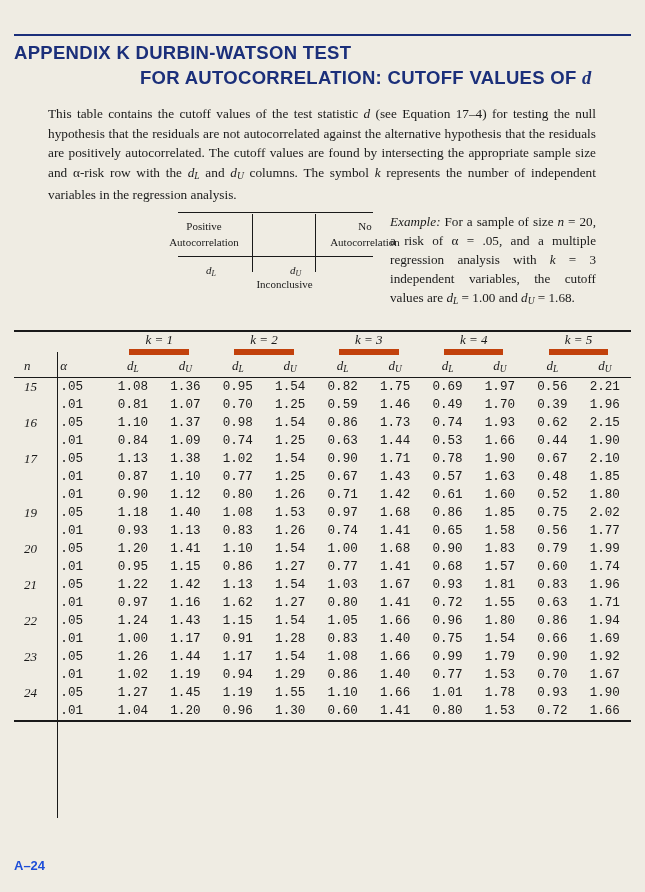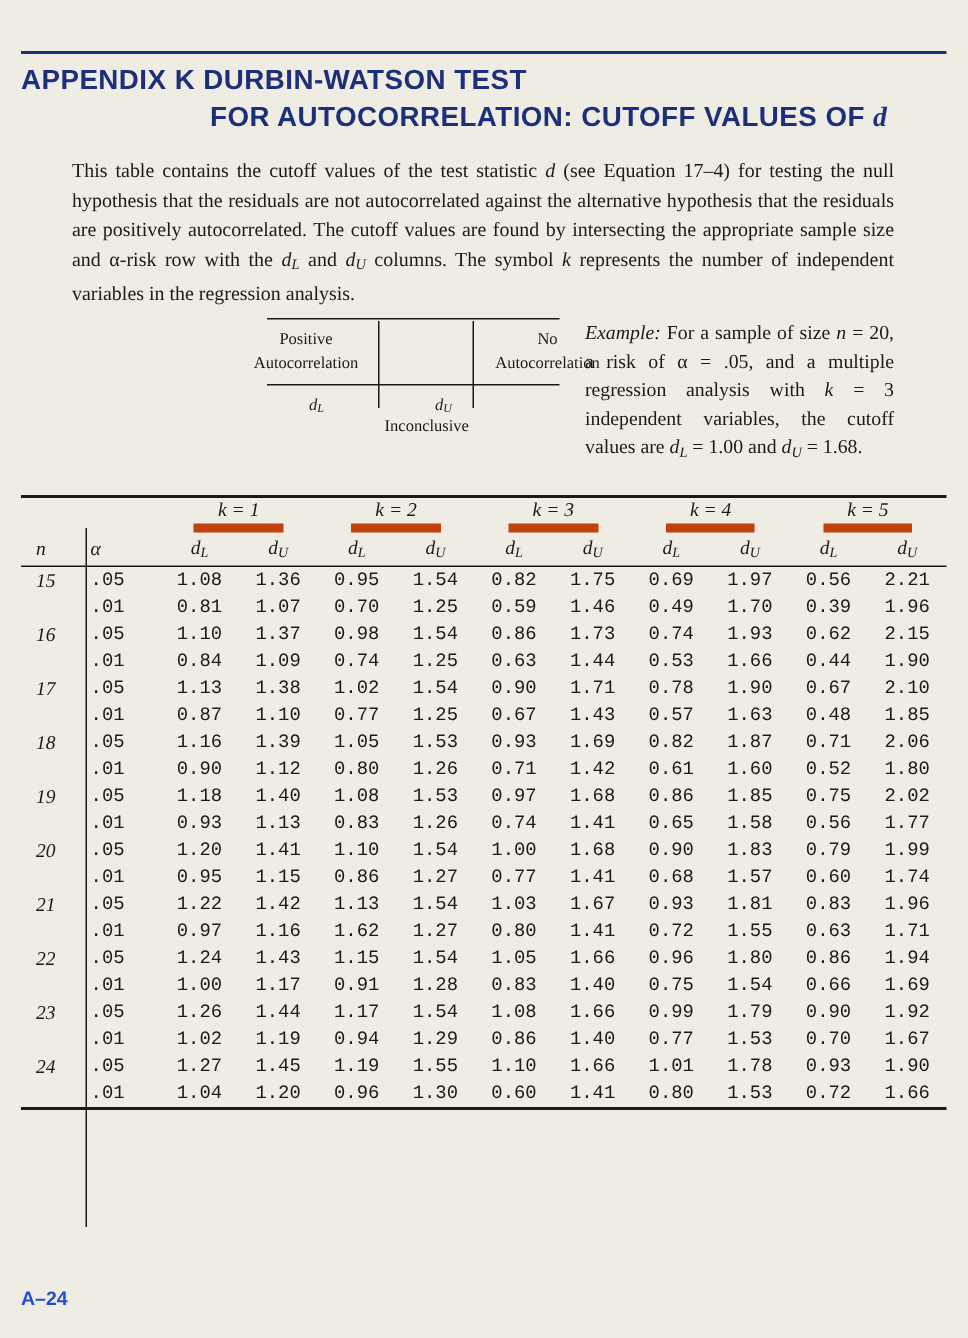--- a/index.html
+++ b/index.html
@@ -324,34 +324,20 @@
             <td class="val">1.10</td>
             <td class="val">0.77</td>
             <td class="val">1.25</td>
             <td class="val">0.67</td>
             <td class="val">1.43</td>
             <td class="val">0.57</td>
             <td class="val">1.63</td>
             <td class="val">0.48</td>
             <td class="val">1.85</td>
           </tr>
-          <tr class="rowtxt grp-first">
-            <td class="col-n nlbl">18</td>
-            <td class="col-a">.05</td>
-            <td class="val">1.16</td>
-            <td class="val">1.39</td>
-            <td class="val">1.05</td>
-            <td class="val">1.53</td>
-            <td class="val">0.93</td>
-            <td class="val">1.69</td>
-            <td class="val">0.82</td>
-            <td class="val">1.87</td>
-            <td class="val">0.71</td>
-            <td class="val">2.06</td>
-          </tr>
           <tr class="rowtxt grp-last">
             <td class="col-n nlbl"></td>
             <td class="col-a">.01</td>
             <td class="val">0.90</td>
             <td class="val">1.12</td>
             <td class="val">0.80</td>
             <td class="val">1.26</td>
             <td class="val">0.71</td>
             <td class="val">1.42</td>
             <td class="val">0.61</td>

